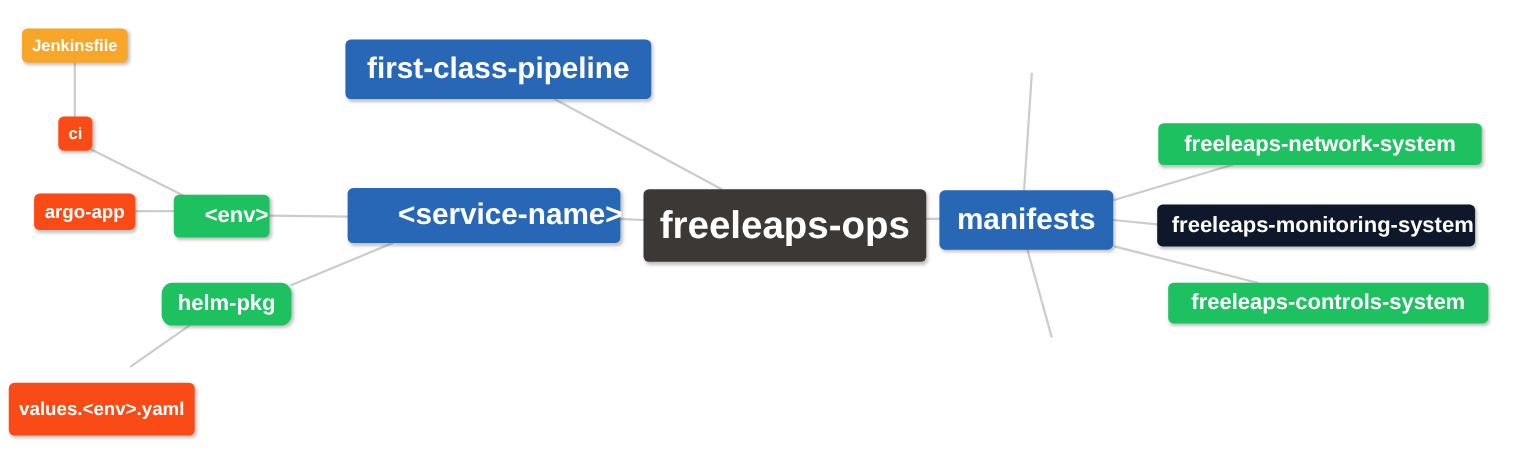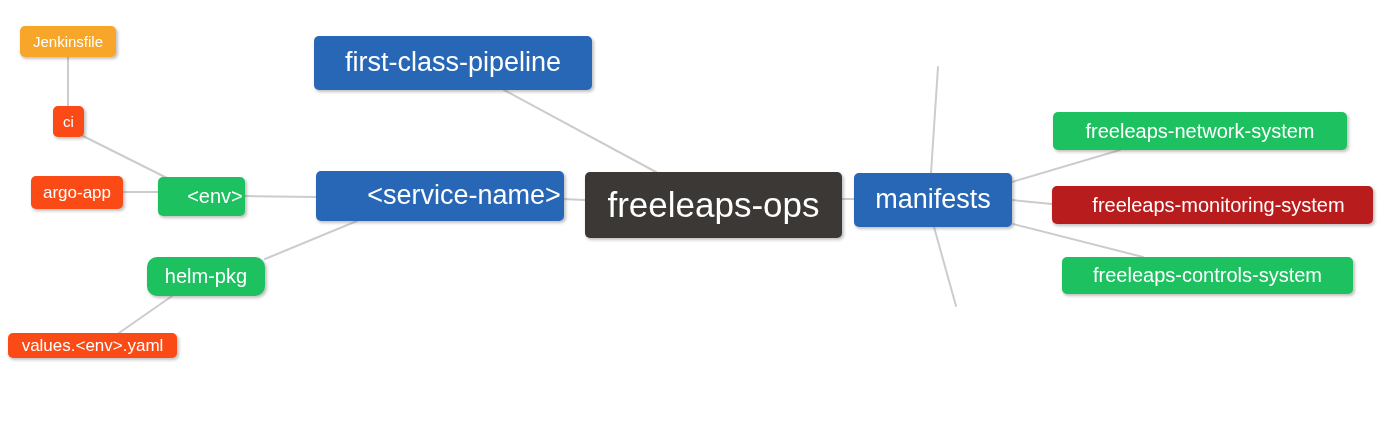--- a/index.html
+++ b/index.html
@@ -22,20 +22,21 @@
     width: 1390px;
     height: 421px;
     display: block;
   }
   #node-layer {
     position: absolute;
     left: 0;
     top: 0;
     width: 100%;
     height: 100%;
+    font-weight: bold;
   }
   .node {
     position: absolute;
     display: flex;
     align-items: center;
     justify-content: center;
     color: #ffffff;
     border-radius: 5px;
     box-shadow: 1.5px 2px 3px rgba(80, 80, 80, 0.35);
     white-space: nowrap;
@@ -77,38 +78,38 @@
       </div>
       <div class="node" style="left: 31px; top: 176px; width: 92px; height: 33px; background: rgb(250, 75, 22); color: rgb(255, 255, 255); font-size: 17px;">
         <span>argo-app</span>
       </div>
       <div class="node" style="left: 158px; top: 177px; width: 87px; height: 39px; background: rgb(29, 193, 96); color: rgb(255, 255, 255); font-size: 20px; padding-left: 27px;">
         <span>&lt;env&gt;</span>
       </div>
       <div class="node" style="left: 147px; top: 257px; width: 118px; height: 39px; background: rgb(29, 193, 96); color: rgb(255, 255, 255); font-size: 20px; border-radius: 10px;">
         <span>helm-pkg</span>
       </div>
-      <div class="node" style="left: 8px; top: 333px; width: 169px; height: 25px; background: rgb(250, 75, 22); color: rgb(255, 255, 255); font-size: 17px;">
+      <div class="node" style="left: 8px; top: 348px; width: 169px; height: 48px; background: rgb(250, 75, 22); color: rgb(255, 255, 255); font-size: 17px;">
         <span>values.&lt;env&gt;.yaml</span>
       </div>
       <div class="node" style="left: 314px; top: 36px; width: 278px; height: 54px; background: rgb(39, 103, 181); color: rgb(255, 255, 255); font-size: 27px;">
         <span>first-class-pipeline</span>
       </div>
       <div class="node" style="left: 316px; top: 171px; width: 248px; height: 50px; background: rgb(39, 103, 181); color: rgb(255, 255, 255); font-size: 27px; padding-left: 48px;">
         <span>&lt;service-name&gt;</span>
       </div>
       <div class="node" style="left: 585px; top: 172px; width: 257px; height: 66px; background: rgb(59, 56, 54); color: rgb(255, 255, 255); font-size: 35px;">
         <span>freeleaps-ops</span>
       </div>
       <div class="node" style="left: 854px; top: 173px; width: 158px; height: 54px; background: rgb(39, 103, 181); color: rgb(255, 255, 255); font-size: 27px;">
         <span>manifests</span>
       </div>
       <div class="node" style="left: 1053px; top: 112px; width: 294px; height: 38px; background: rgb(29, 193, 96); color: rgb(255, 255, 255); font-size: 20px;">
         <span>freeleaps-network-system</span>
       </div>
-      <div class="node" style="left: 1052px; top: 186px; width: 321px; height: 38px; background: #b91c1c; color: rgb(255, 255, 255); font-size: 20px; padding-left: 12px;">
+      <div class="node" style="left: 1052px; top: 186px; width: 289px; height: 38px; background: #0f172a; color: rgb(255, 255, 255); font-size: 20px; padding-left: 12px;">
         <span>freeleaps-monitoring-system</span>
       </div>
       <div class="node" style="left: 1062px; top: 257px; width: 291px; height: 37px; background: rgb(29, 193, 96); color: rgb(255, 255, 255); font-size: 20px;">
         <span>freeleaps-controls-system</span>
       </div>
     </div>
 </div>
 
 </body></html>

